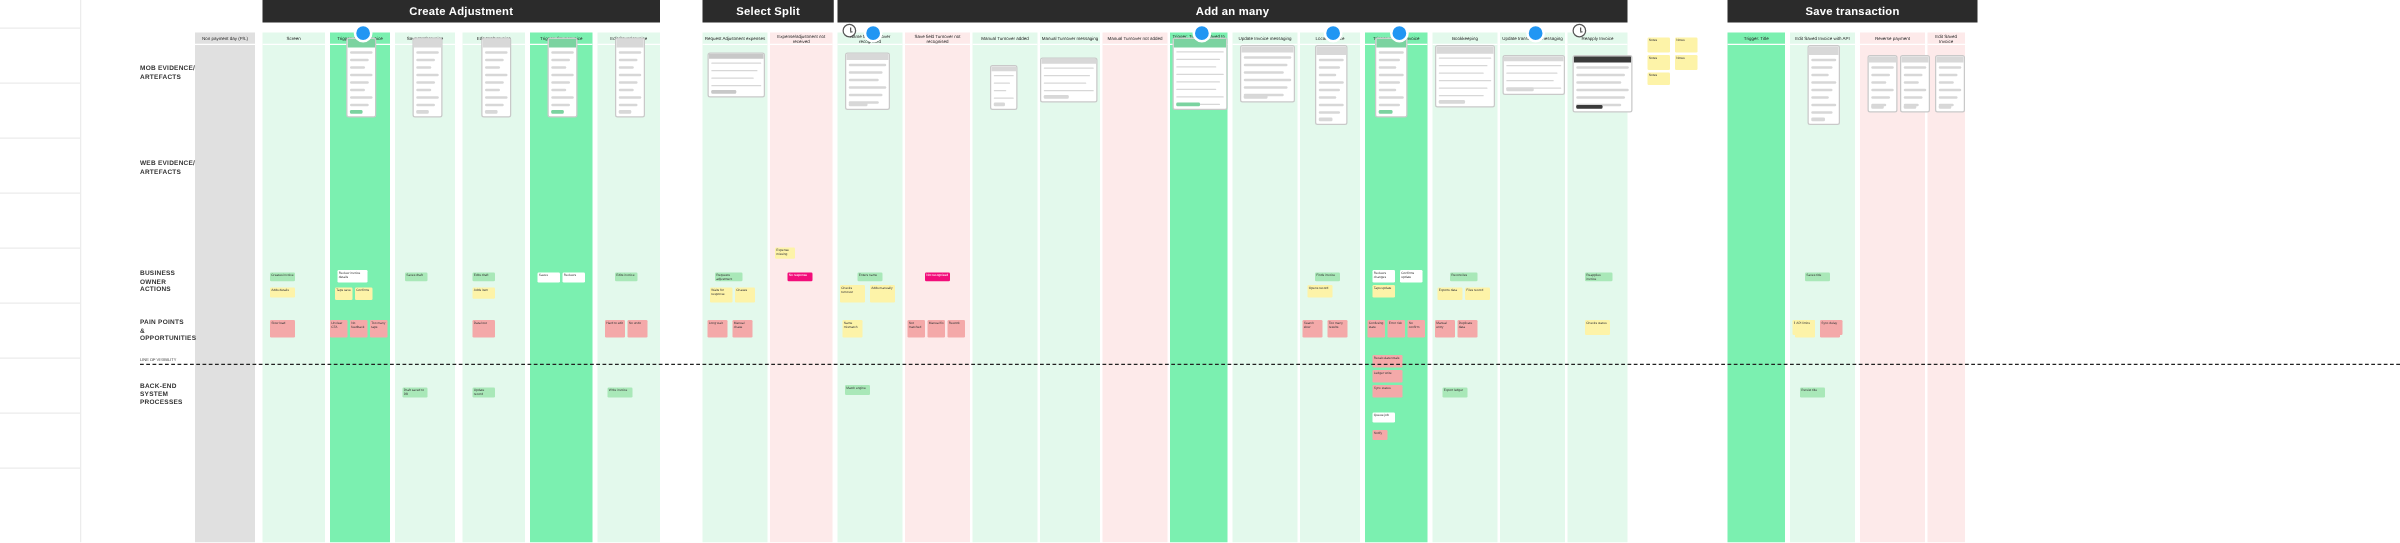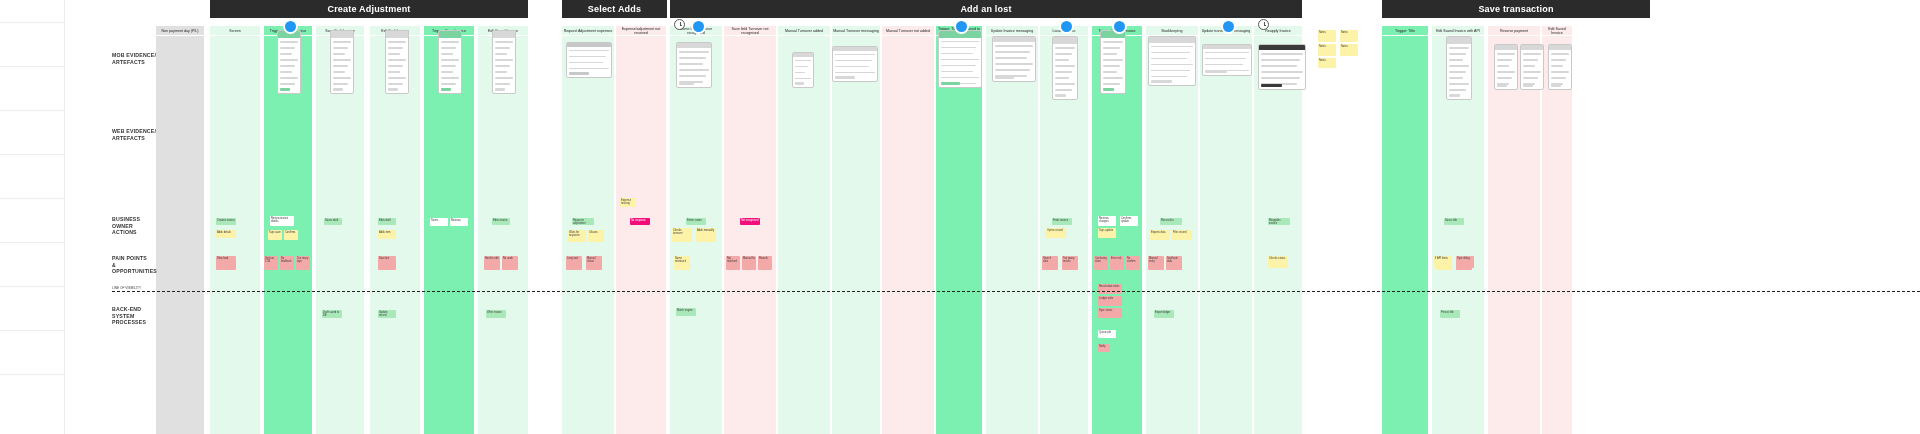--- a/index.html
+++ b/index.html
@@ -141,26 +141,26 @@
       </div>
       <div class="col" style="left: 1542px; width: 30px; background: rgb(253, 234, 234);">
         <div class="head">Edit Saved Invoice</div>
       </div>
     </div>
   <div id="phases-layer">
       <div class="phase" style="left: 210px; width: 318px; background: rgb(43, 43, 43);">
         <span>Create Adjustment</span>
       </div>
       <div class="phase" style="left: 562px; width: 105px; background: rgb(43, 43, 43);">
-        <span>Select Adds</span>
+        <span>Select Split</span>
       </div>
       <div class="phase" style="left: 670px; width: 632px; background: rgb(43, 43, 43);">
-        <span>Add an lost</span>
-      </div>
-      <div class="phase" style="left: 1382px; width: 268px; background: rgb(43, 43, 43);">
+        <span>Add an many</span>
+      </div>
+      <div class="phase" style="left: 1382px; width: 200px; background: rgb(43, 43, 43);">
         <span>Save transaction</span>
       </div>
     </div>
   <div id="lanes-layer">
       <div class="lane-label" style="top: 52px; white-space: pre-line;">MOB EVIDENCE/
 ARTEFACTS</div>
       <div class="lane-label" style="top: 128px; white-space: pre-line;">WEB EVIDENCE/
 ARTEFACTS</div>
       <div class="lane-label" style="top: 216px; white-space: pre-line;">BUSINESS
 OWNER

